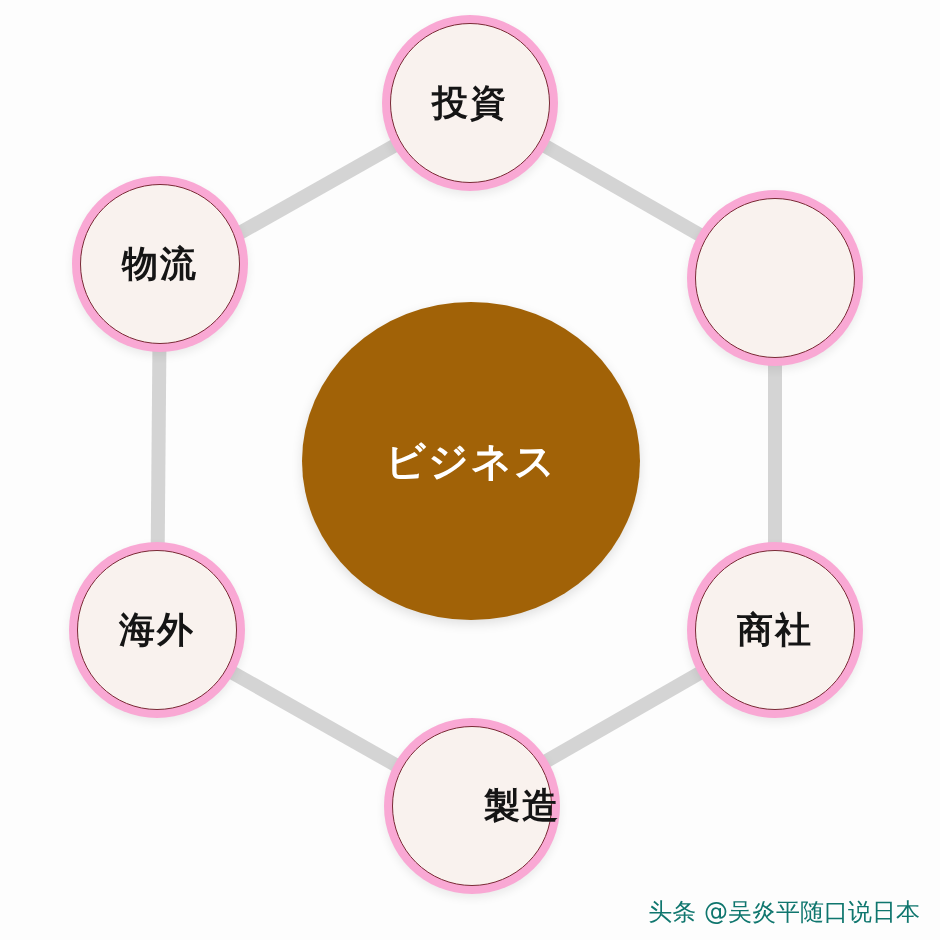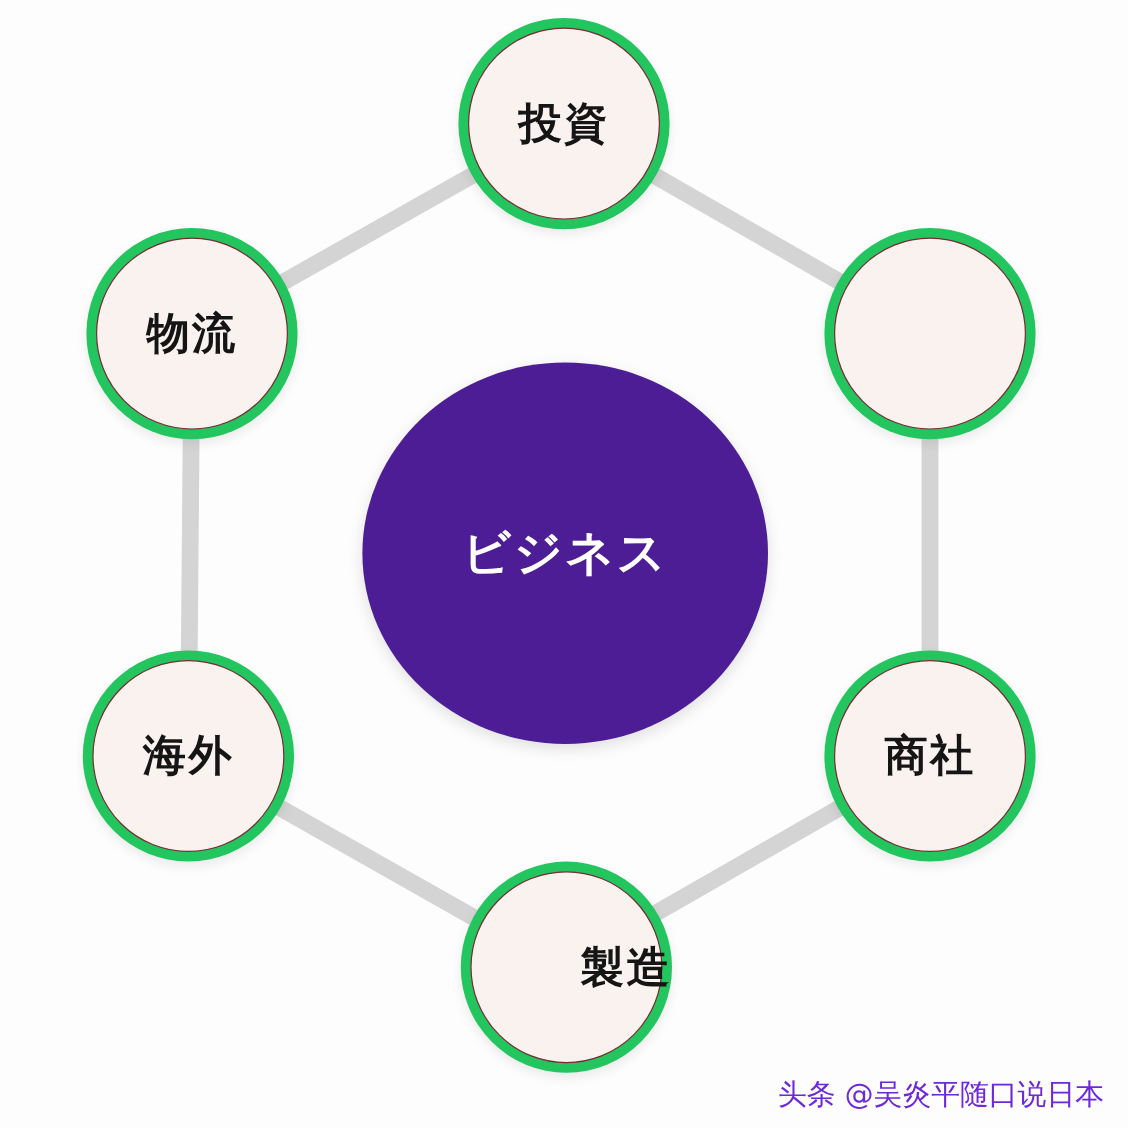--- a/index.html
+++ b/index.html
@@ -3,42 +3,42 @@
   <meta charset="utf-8">
   <style>
     html, body { margin: 0; padding: 0; }
     body {
       width: 940px; height: 940px; background: #fdfdfd; position: relative; overflow: hidden;
       font-family: "DejaVu Sans", sans-serif;
     }
     svg.links { position: absolute; left: 0; top: 0; }
     .node {
       position: absolute; width: 176px; height: 176px; border-radius: 50%;
-      background: #22c55e;
+      background: #f9a8d4;
       box-shadow: 0 4px 10px rgba(0,0,0,0.08);
       display: flex; align-items: center; justify-content: center;
     }
     .node .ring {
       position: absolute; left: 8px; top: 8px; right: 8px; bottom: 8px;
       border-radius: 50%; border: 1.5px solid #7a2a35; background: #f9f2ee;
     }
     .node .label {
       position: relative; font-size: 36px; font-weight: bold; color: #151515; letter-spacing: 2px;
     }
     .center {
       position: absolute; left: 302px; top: 302px; width: 338px; height: 318px;
-      border-radius: 50%; background: #4c1d95;
+      border-radius: 50%; background: #a16207;
       display: flex; flex-direction: column; align-items: center; justify-content: center;
       box-shadow: 0 4px 12px rgba(0,0,0,0.12);
     }
     .center .line {
       color: #fff; font-size: 40px; font-weight: bold; line-height: 62px; letter-spacing: 2px;
     }
     .watermark {
-      position: absolute; right: 20px; bottom: 12px; font-size: 24px; color: #6d28d9;
+      position: absolute; right: 20px; bottom: 12px; font-size: 24px; color: #0f766e;
       font-family: "DejaVu Sans", sans-serif;
     }
   </style>
 </head>
 <body>
 
 <svg class="links" width="940" height="940">
   <g stroke="#d4d4d4" stroke-width="14" fill="none">
     <line x1="470" y1="103" x2="775" y2="278"></line>
     <line x1="775" y1="278" x2="775" y2="630"></line>
@@ -61,21 +61,21 @@
   <span class="label">商社</span>
 </div>
 <div class="node" style="left:384px; top:718px;justify-content:flex-end;">
   <div class="ring"></div>
   <span class="label">製造</span>
 </div>
 <div class="node" style="left:69px; top:542px;font-family:Liberation Serif, serif;">
   <div class="ring"></div>
   <span class="label">海外</span>
 </div>
-<div class="node" style="left:72px; top:190px;">
+<div class="node" style="left:72px; top:176px;">
   <div class="ring"></div>
   <span class="label">物流</span>
 </div>
 
 <div class="center">
   <span class="line">ビジネス</span>
 </div>
 
 <div class="watermark">头条 @吴炎平随口说日本</div>
 

